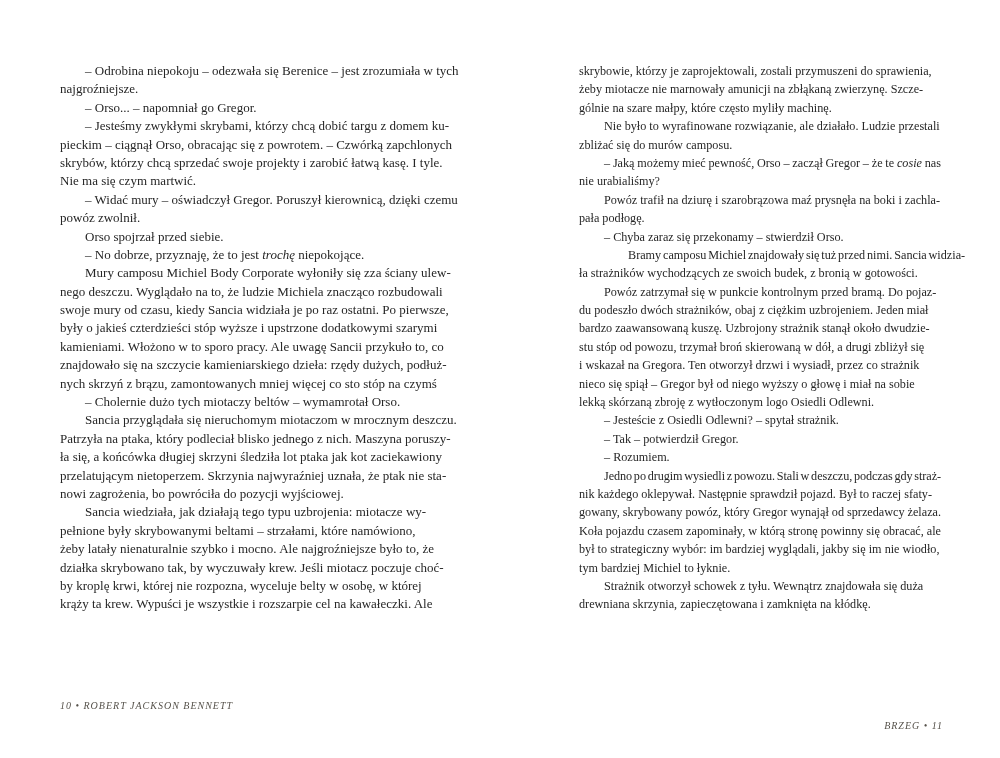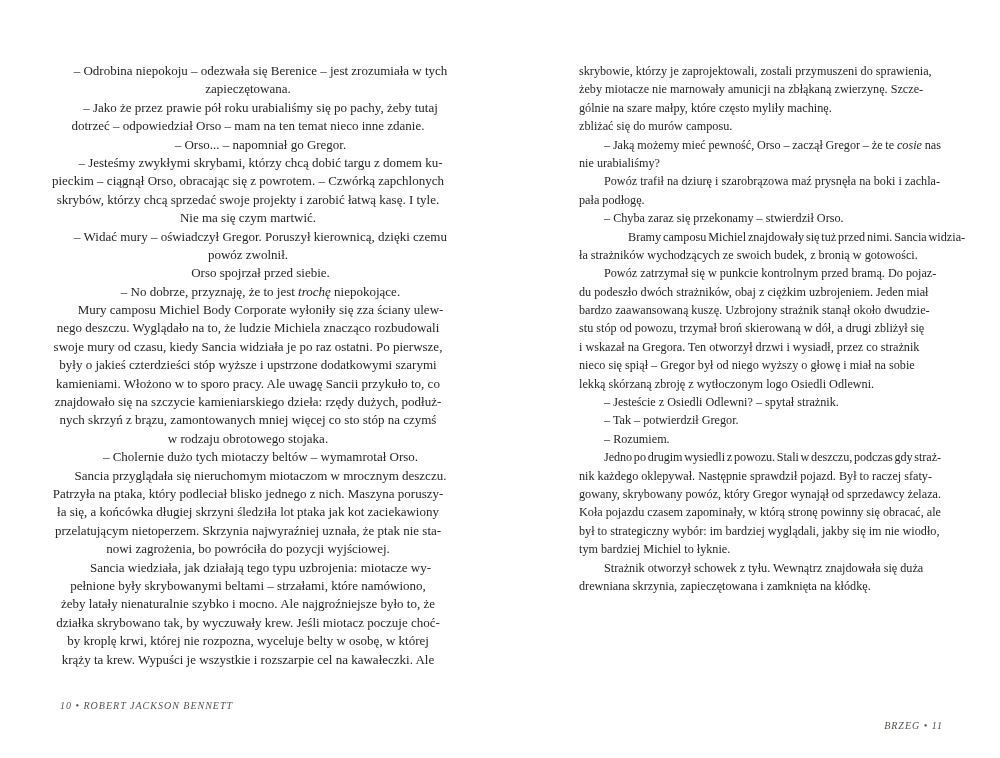--- a/index.html
+++ b/index.html
@@ -13,21 +13,21 @@
     background: var(--bg);
     position: relative;
     overflow: hidden;
     font-family: "Liberation Serif", "DejaVu Serif", serif;
   }
   .col {
     position: absolute;
     top: 62px;
     color: var(--text);
   }
-  #left-col  { left: 44px;  width: 408px; font-size: 13px; text-align: center; }
+  #left-col  { left: 60px;  width: 408px; font-size: 13px; }
   #right-col { left: 579px; width: 362px; font-size: 12.2px; }
   .para { margin: 0; }
   .line {
     line-height: 18.4px;
     height: 18.4px;
     white-space: nowrap;
   }
   .line.first { padding-left: 25px; }
   .line em { font-style: italic; }
   .footer {
@@ -42,25 +42,21 @@
   #footer-left  { left: 60px; }
   #footer-right { left: 579px; width: 364px; text-align: right; margin-top: 20px; }
 </style>
 </head>
 <body>
 
 <div>
   <div id="left-col" class="col">
       <div class="para">
         <div class="line first"><span class="t">– Odrobina niepokoju – odezwała się Berenice – jest zrozumiała w tych</span></div>
-        <div class="line"><span class="t">zapieczętowana.</span></div>
-      </div>
-      <div class="para">
-        <div class="line first"><span class="t">– Jako że przez prawie pół roku urabialiśmy się po pachy, żeby tutaj</span></div>
-        <div class="line"><span class="t">dotrzeć – odpowiedział Orso – mam na ten temat nieco inne zdanie.</span></div>
+        <div class="line"><span class="t">najgroźniejsze.</span></div>
       </div>
       <div class="para">
         <div class="line first"><span class="t">– Orso... – napomniał go Gregor.</span></div>
       </div>
       <div class="para">
         <div class="line first"><span class="t">– Jesteśmy zwykłymi skrybami, którzy chcą dobić targu z domem ku-</span></div>
         <div class="line"><span class="t">pieckim – ciągnął Orso, obracając się z powrotem. – Czwórką zapchlonych</span></div>
         <div class="line"><span class="t">skrybów, którzy chcą sprzedać swoje projekty i zarobić łatwą kasę. I tyle.</span></div>
         <div class="line"><span class="t">Nie ma się czym martwić.</span></div>
       </div>
@@ -75,21 +71,20 @@
         <div class="line first"><span class="t">– No dobrze, przyznaję, że to jest <em>trochę</em> niepokojące.</span></div>
       </div>
       <div class="para">
         <div class="line first"><span class="t">Mury camposu Michiel Body Corporate wyłoniły się zza ściany ulew-</span></div>
         <div class="line"><span class="t">nego deszczu. Wyglądało na to, że ludzie Michiela znacząco rozbudowali</span></div>
         <div class="line"><span class="t">swoje mury od czasu, kiedy Sancia widziała je po raz ostatni. Po pierwsze,</span></div>
         <div class="line"><span class="t">były o jakieś czterdzieści stóp wyższe i upstrzone dodatkowymi szarymi</span></div>
         <div class="line"><span class="t">kamieniami. Włożono w to sporo pracy. Ale uwagę Sancii przykuło to, co</span></div>
         <div class="line"><span class="t">znajdowało się na szczycie kamieniarskiego dzieła: rzędy dużych, podłuż-</span></div>
         <div class="line"><span class="t">nych skrzyń z brązu, zamontowanych mniej więcej co sto stóp na czymś</span></div>
-        <div class="line"><span class="t">w rodzaju obrotowego stojaka.</span></div>
       </div>
       <div class="para">
         <div class="line first"><span class="t">– Cholernie dużo tych miotaczy beltów – wymamrotał Orso.</span></div>
       </div>
       <div class="para">
         <div class="line first"><span class="t">Sancia przyglądała się nieruchomym miotaczom w mrocznym deszczu.</span></div>
         <div class="line"><span class="t">Patrzyła na ptaka, który podleciał blisko jednego z nich. Maszyna poruszy-</span></div>
         <div class="line"><span class="t">ła się, a końcówka długiej skrzyni śledziła lot ptaka jak kot zaciekawiony</span></div>
         <div class="line"><span class="t">przelatującym nietoperzem. Skrzynia najwyraźniej uznała, że ptak nie sta-</span></div>
         <div class="line"><span class="t">nowi zagrożenia, bo powróciła do pozycji wyjściowej.</span></div>
@@ -103,20 +98,21 @@
         <div class="line"><span class="t">krąży ta krew. Wypuści je wszystkie i rozszarpie cel na kawałeczki. Ale</span></div>
       </div>
     </div>
   <div id="right-col" class="col">
       <div class="para">
         <div class="line"><span class="t">skrybowie, którzy je zaprojektowali, zostali przymuszeni do sprawienia,</span></div>
         <div class="line"><span class="t">żeby miotacze nie marnowały amunicji na zbłąkaną zwierzynę. Szcze-</span></div>
         <div class="line"><span class="t">gólnie na szare małpy, które często myliły machinę.</span></div>
       </div>
       <div class="para">
+        <div class="line first"><span class="t">Nie było to wyrafinowane rozwiązanie, ale działało. Ludzie przestali</span></div>
         <div class="line"><span class="t">zbliżać się do murów camposu.</span></div>
       </div>
       <div class="para">
         <div class="line first"><span class="t" style="word-spacing: -0.265625px;">– Jaką możemy mieć pewność, Orso – zaczął Gregor – że te <em>cosie</em> nas</span></div>
         <div class="line"><span class="t">nie urabialiśmy?</span></div>
       </div>
       <div class="para">
         <div class="line first"><span class="t">Powóz trafił na dziurę i szarobrązowa maź prysnęła na boki i zachla-</span></div>
         <div class="line"><span class="t">pała podłogę.</span></div>
       </div>

